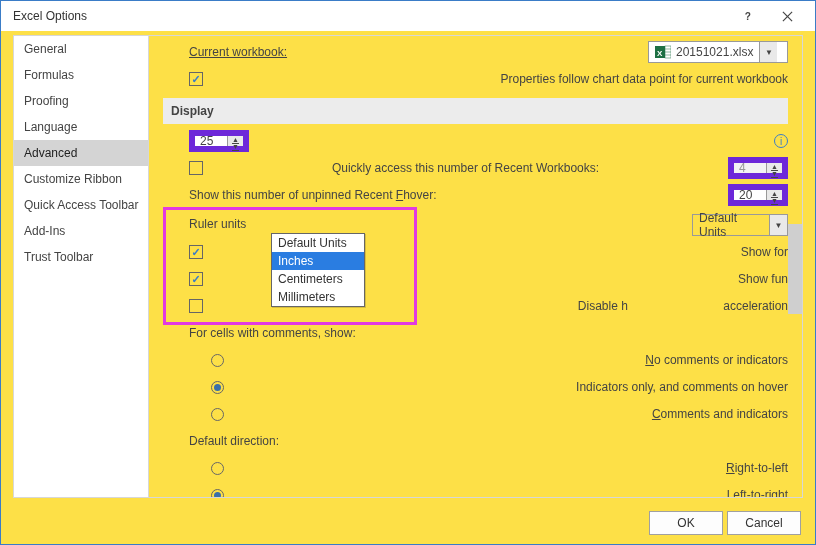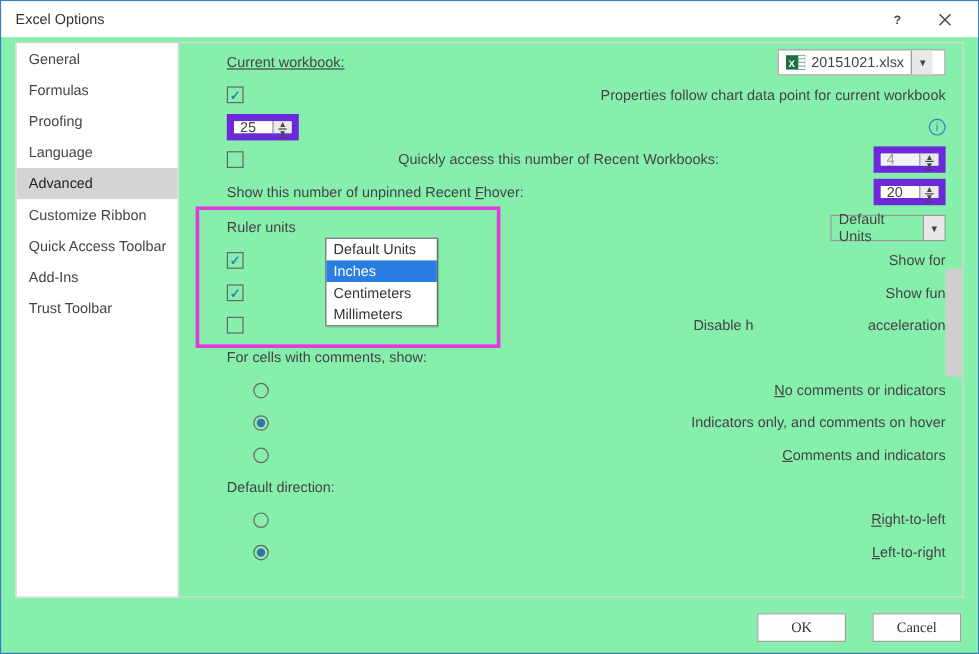--- a/index.html
+++ b/index.html
@@ -1,17 +1,17 @@
 <!DOCTYPE html>
 <html><head>
 <meta charset="utf-8">
 <style>
 * { box-sizing: border-box; margin: 0; padding: 0; }
 body { font-family: "Segoe UI", Tahoma, sans-serif; font-size: 12px; color: #333; background: #fff; }
-.window { width: 816px; height: 545px; border: 1px solid #3a7cc7; position: relative; background: #86efac; }
+.window { width: 816px; height: 545px; border: 1px solid #3a7cc7; position: relative; background: #fde047; }
 .titlebar { height: 30px; background: #fff; border-bottom: 0; display: flex; align-items: center; padding: 0 8px; }
 .titlebar .title { flex: 1; font-size: 12px; color: #333; padding-left: 4px; }
 .titlebar .ctl { width: 40px; height: 28px; display: flex; align-items: center; justify-content: center; color: #444; }
 .titlebar .ctl.close svg { width: 11px; height: 11px; }
 .titlebar .ctl.help svg { width: 11px; height: 11px; }
 .body { position: absolute; top: 34px; left: 12px; right: 12px; bottom: 46px; display: flex; border-top: 0; }
 .sidebar { width: 136px; border: 1px solid #d7d7d7; border-right: 1px solid #d7d7d7; background: #fff; }
 .sidebar .item { padding: 6px 10px; font-size: 12px; color: #444; cursor: pointer; white-space: nowrap; }
 .sidebar .item.selected { background: #d4d4d4; color: #222; }
 .content { flex: 1; border: 1px solid #d7d7d7; border-left: 0; position: relative; overflow: hidden; }
@@ -34,21 +34,21 @@
 .combo .drop { width: 18px; background: #e9e9e9; border-left: 1px solid #999; display: flex; align-items: center; justify-content: center; font-size: 8px; }
 .ruler-area { position: relative; margin-top: 4px; }
 .highlight-box { position: absolute; border: 3px solid #e13ae0; pointer-events: none; z-index: 4; }
 .ruler-combo { display: inline-flex; height: 22px; border: 1px solid #999; }
 .ruler-combo .val { padding: 0 6px; display: flex; align-items: center; width: 76px; font-size: 12px; }
 .ruler-combo .drop { width: 18px; background: #e9e9e9; border-left: 1px solid #999; display: flex; align-items: center; justify-content: center; font-size: 8px; }
 .dropdown-list { position: absolute; top: 22px; left: 64px; width: 94px; border: 1px solid #666; background: #fff; z-index: 5; box-shadow: 1px 1px 0 rgba(0,0,0,0.15); }
 .dropdown-list .opt { padding: 2px 6px; font-size: 12px; color: #333; }
 .dropdown-list .opt.sel { background: #2a7de1; color: #fff; }
 .info-icon { width: 14px; height: 14px; border: 1px solid #3a7cc7; border-radius: 50%; color: #3a7cc7; font-size: 10px; display: inline-flex; align-items: center; justify-content: center; }
-.footer { position: absolute; bottom: 0; right: 0; height: 42px; display: flex; align-items: center; gap: 22px; padding: 0 14px; font-family: Liberation Serif, serif; }
+.footer { position: absolute; bottom: 0; right: 0; height: 42px; display: flex; align-items: center; gap: 4px; padding: 0 14px; }
 .btn { width: 74px; height: 24px; border: 1px solid #a0a0a0; background: #fdfdfd; font-size: 12px; color: #333; display: flex; align-items: center; justify-content: center; cursor: pointer; }
 .scrollbar-stub { position: absolute; right: 0; top: 188px; width: 14px; height: 90px; background: #cfcfcf; }
 .excel-icon { width: 16px; height: 16px; display: inline-block; }
 .indent { margin-left: 18px; }
 </style>
 </head>
 <body>
 
 <div class="window">
   <div class="titlebar">
@@ -99,20 +99,21 @@
             </div>
             <div class="drop">▼</div>
           </div>
         </div>
 
         <div class="row indent">
           <span class="chk checked"></span>
           <span class="label">Properties follow chart data point for current workbook</span>
         </div>
 
+        <div class="section-hdr">Display</div>
 
         <div class="row indent">
           <div class="spin">
             <input value="25" style="">
             <div class="btns">
                 <span>▲</span>
                 <span>▼</span>
               </div>
           </div>
           <span class="info-icon">i</span>

